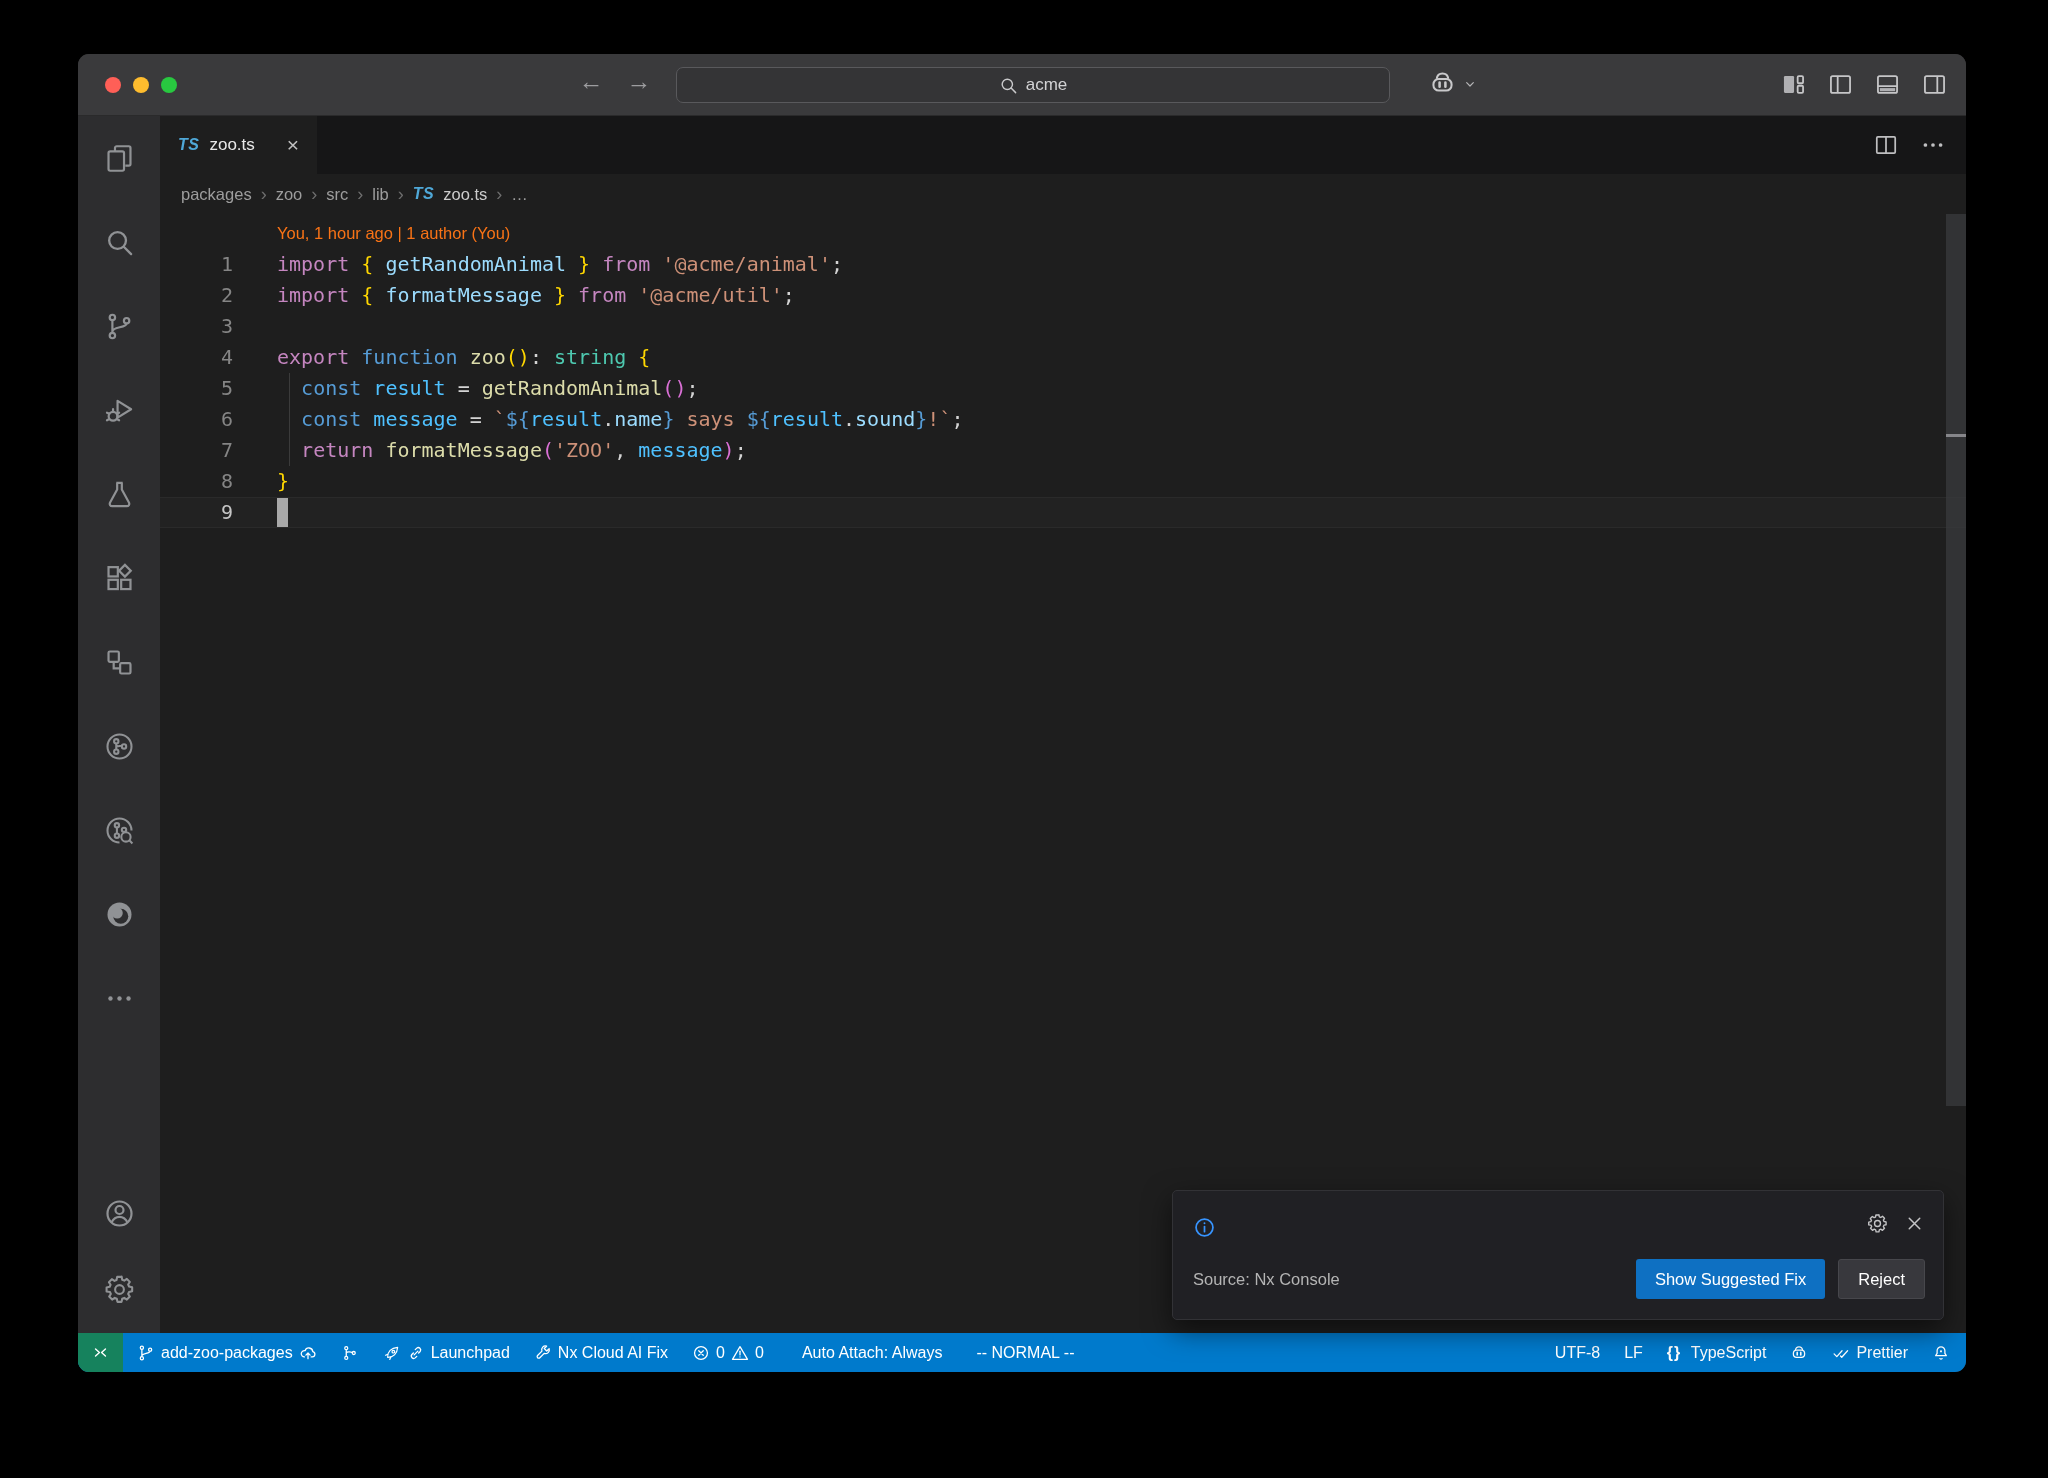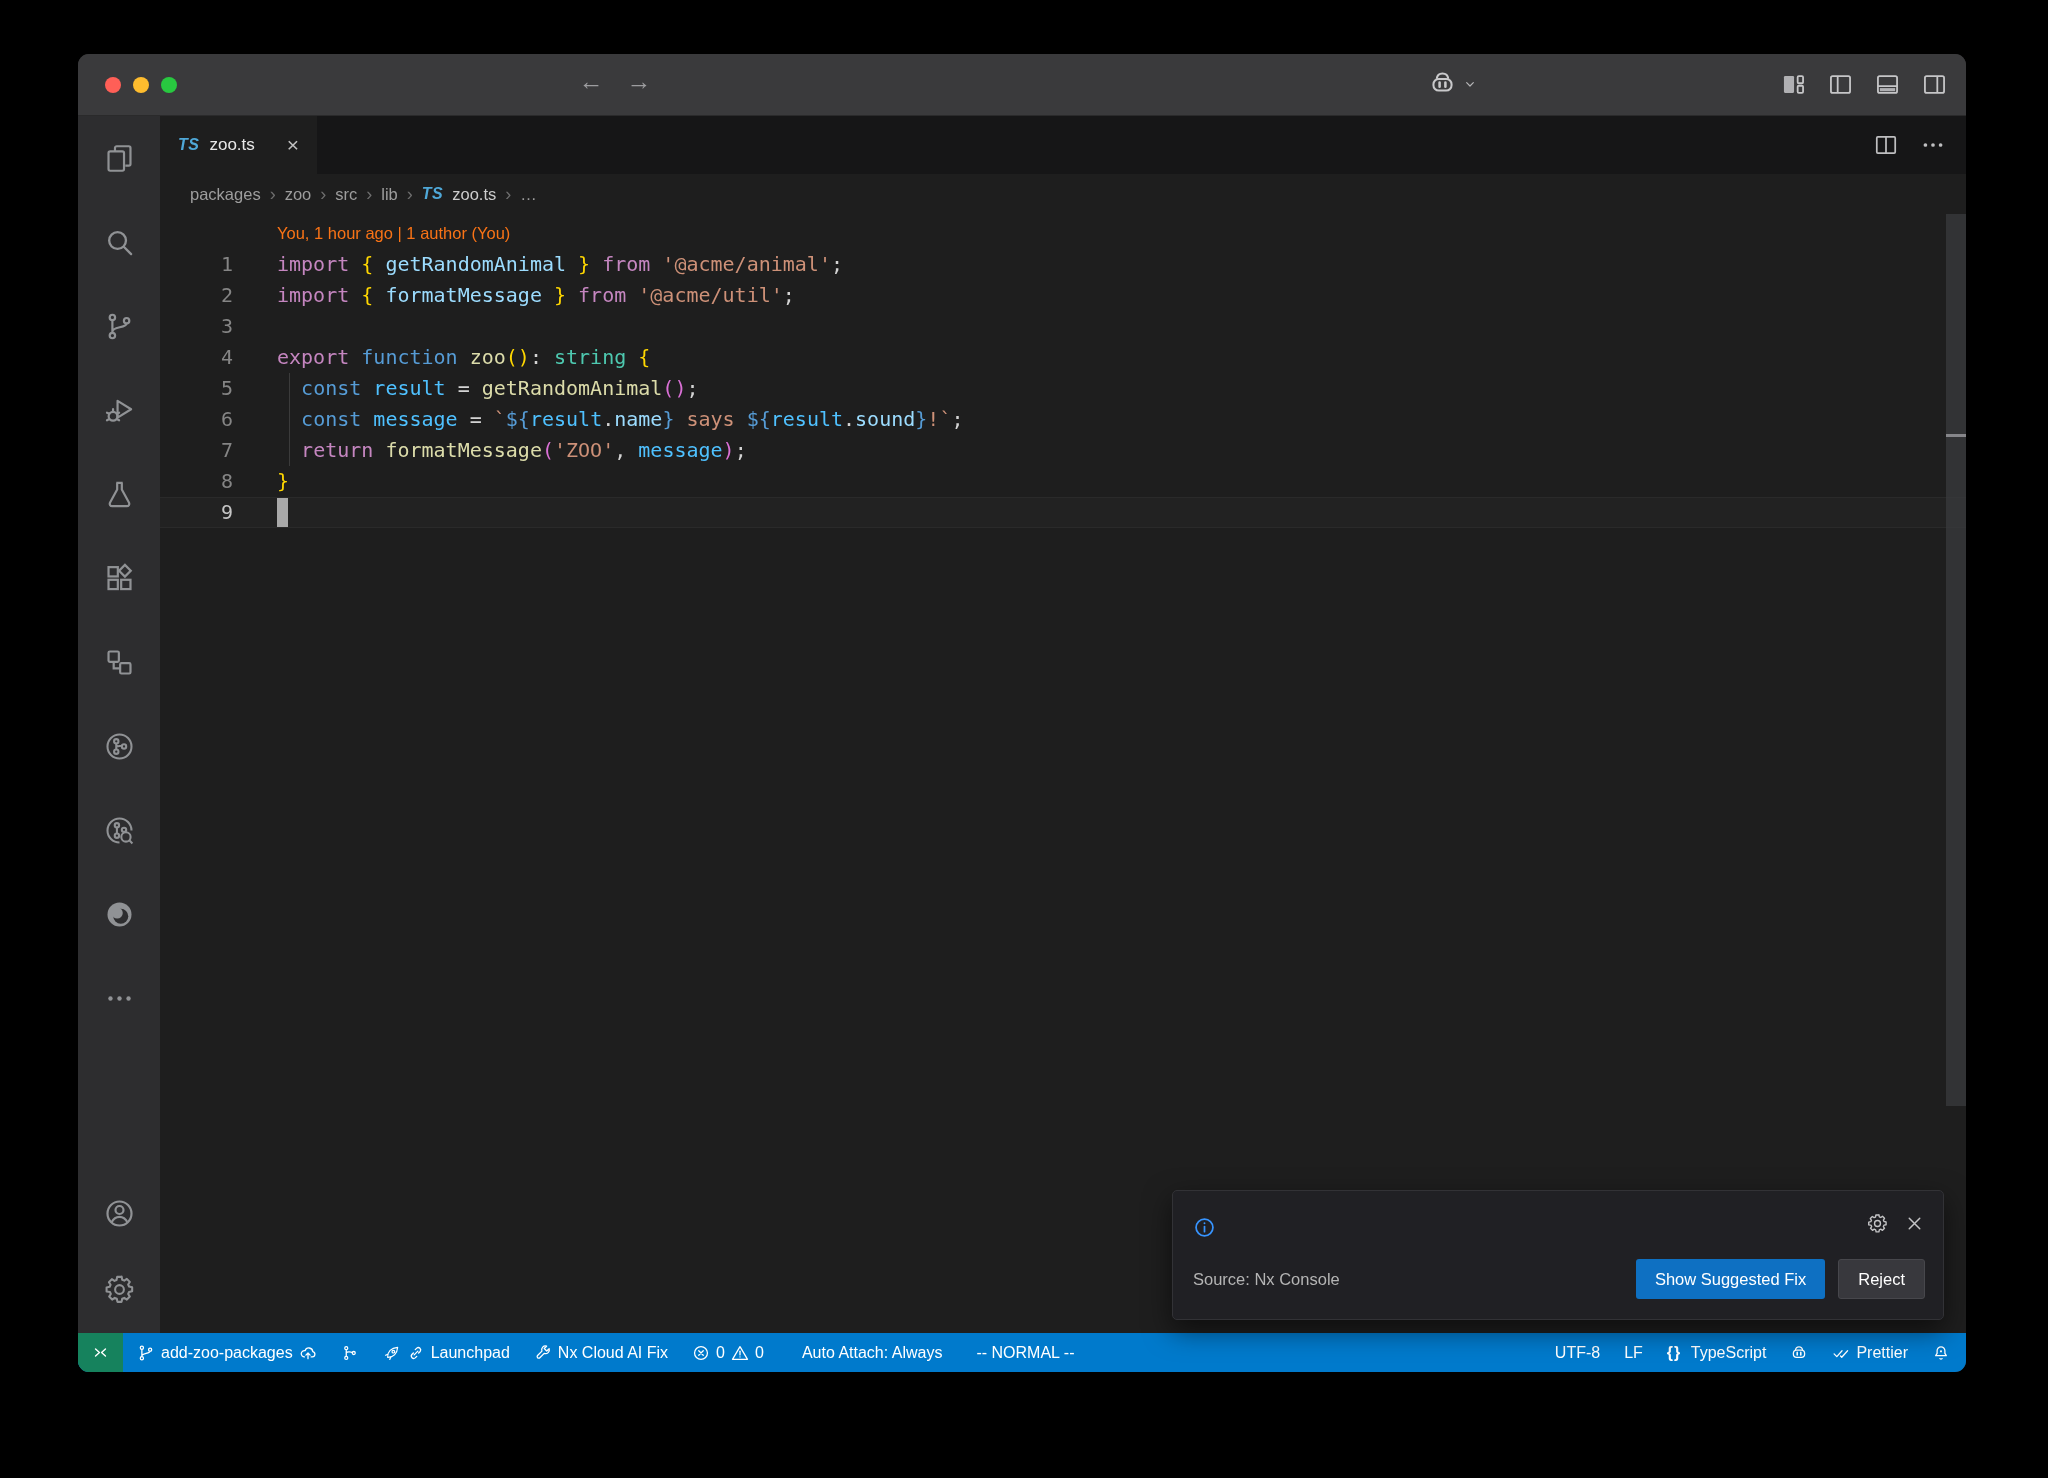--- a/index.html
+++ b/index.html
@@ -36,21 +36,21 @@
 
   .editor-col { flex:1; display:flex; flex-direction:column; background:#1e1e1e; min-width:0; }
   .tabbar { height:58px; background:#161617; display:flex; align-items:stretch; }
   .tab { display:flex; align-items:center; gap:10px; padding:0 18px; background:#1e1e1e; cursor:pointer; }
   .ts-badge { font-size:16px; font-weight:bold; letter-spacing:.5px;font-style:italic; }
   .tab-label { font-size:17px; color:#e8e8e8; }
   .tab-close { font-size:21px; color:#c2c2c2; margin-left:22px; cursor:pointer; }
   .tab-actions { margin-left:auto; display:flex; align-items:center; gap:21px; padding-right:20px; color:#bfbfc1; }
   .tab-actions .ic { width:26px; height:26px; cursor:pointer; }
 
-  .breadcrumb { height:40px; display:flex; align-items:center; gap:9px; padding-left:30px;
+  .breadcrumb { height:40px; display:flex; align-items:center; gap:9px; padding-left:21px;
     font-size:16.5px; color:#9d9d9d; background:#1e1e1e; }
   .bc-sep { color:#6e6e6e; font-size:18px; }
   .bc-file { color:#cccccc; }
   .bc-item, .bc-file { cursor:pointer; }
 
   .editor { flex:1; position:relative; padding-top:4px;
     font-family:"DejaVu Sans Mono", monospace; font-size:20px; }
   .blame-row { height:31px; display:flex; align-items:center; padding-left:117px;
     font-family:"Liberation Sans", sans-serif; font-size:16.5px; color:#f97316; }
   .row { height:31px; line-height:31px; display:flex; }
@@ -95,20 +95,29 @@
 <div class="window" data-name="vscode-window">
 
   <div class="titlebar" data-name="titlebar">
     <div class="traffic" data-name="traffic-lights">
       <span class="tl" id="tl-close" data-name="close-window-button" style="background: rgb(255, 95, 87);"></span>
       <span class="tl" id="tl-min" data-name="minimize-window-button" style="background: rgb(254, 188, 46);"></span>
       <span class="tl" id="tl-zoom" data-name="zoom-window-button" style="background: rgb(40, 200, 64);"></span>
     </div>
     <div class="nav-arrow nav-back" data-name="back-icon">←</div>
     <div class="nav-arrow nav-fwd" data-name="forward-icon">→</div>
+    <div class="tb-search" data-name="command-center-search">
+      <span class="ic" data-name="search-icon">
+          <svg viewBox="0 0 24 24" fill="none" stroke="currentColor" stroke-width="1.8">
+            <circle cx="10.5" cy="10.5" r="6.5"></circle>
+            <path d="M15.3 15.3L21 21" stroke-linecap="round"></path>
+          </svg>
+        </span>
+      <span data-name="search-value">acme</span>
+    </div>
     <div class="copilot-wrap" data-name="copilot-menu">
       <span class="ic-main ic" data-name="copilot-icon">
           <svg viewBox="0 0 24 24" fill="none" stroke="currentColor" stroke-width="1.7">
             <path d="M7.2 8.2c.4-3 2.2-4.4 4.8-4.4s4.4 1.4 4.8 4.4"></path>
             <rect x="4.5" y="8.2" width="15" height="9.6" rx="4.4"></rect>
             <path d="M9.6 11.2v3.4M14.4 11.2v3.4" stroke-width="2.1" stroke-linecap="round"></path>
           </svg>
         </span>
       <span class="ic-chev ic" data-name="chevron-down-icon">
           <svg viewBox="0 0 24 24" fill="none" stroke="currentColor" stroke-width="1.8" stroke-linecap="round" stroke-linejoin="round">

